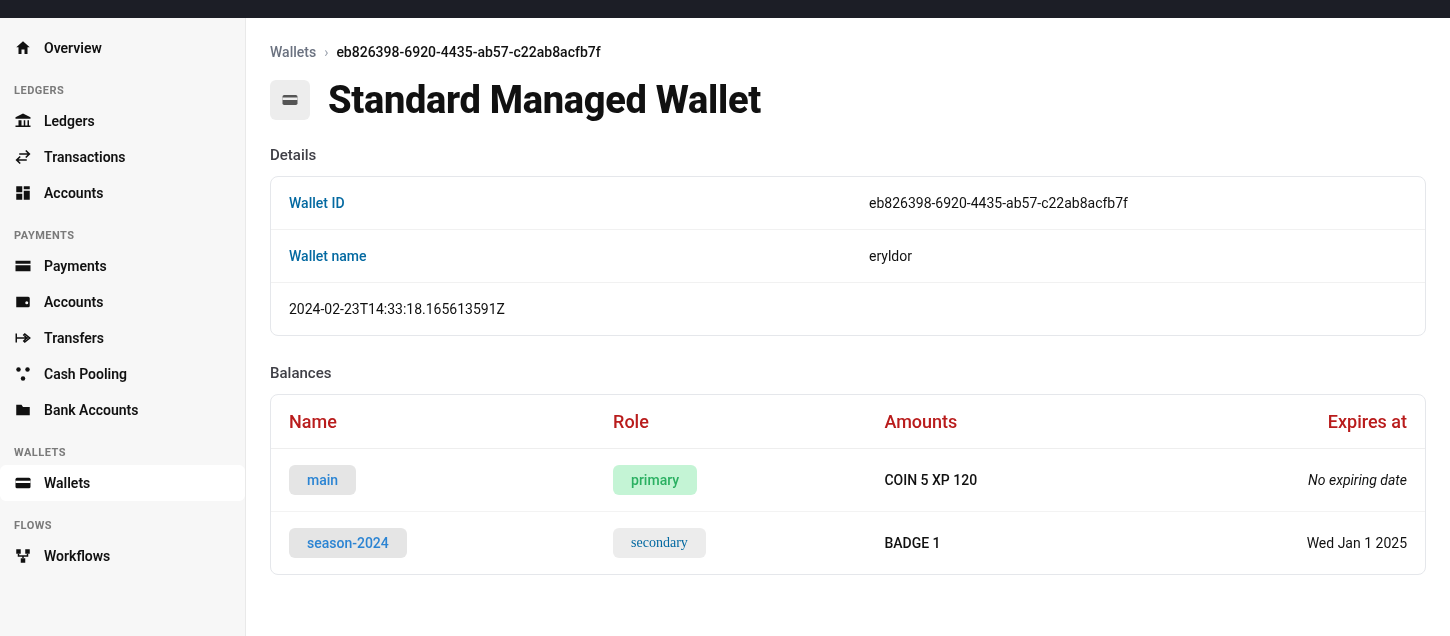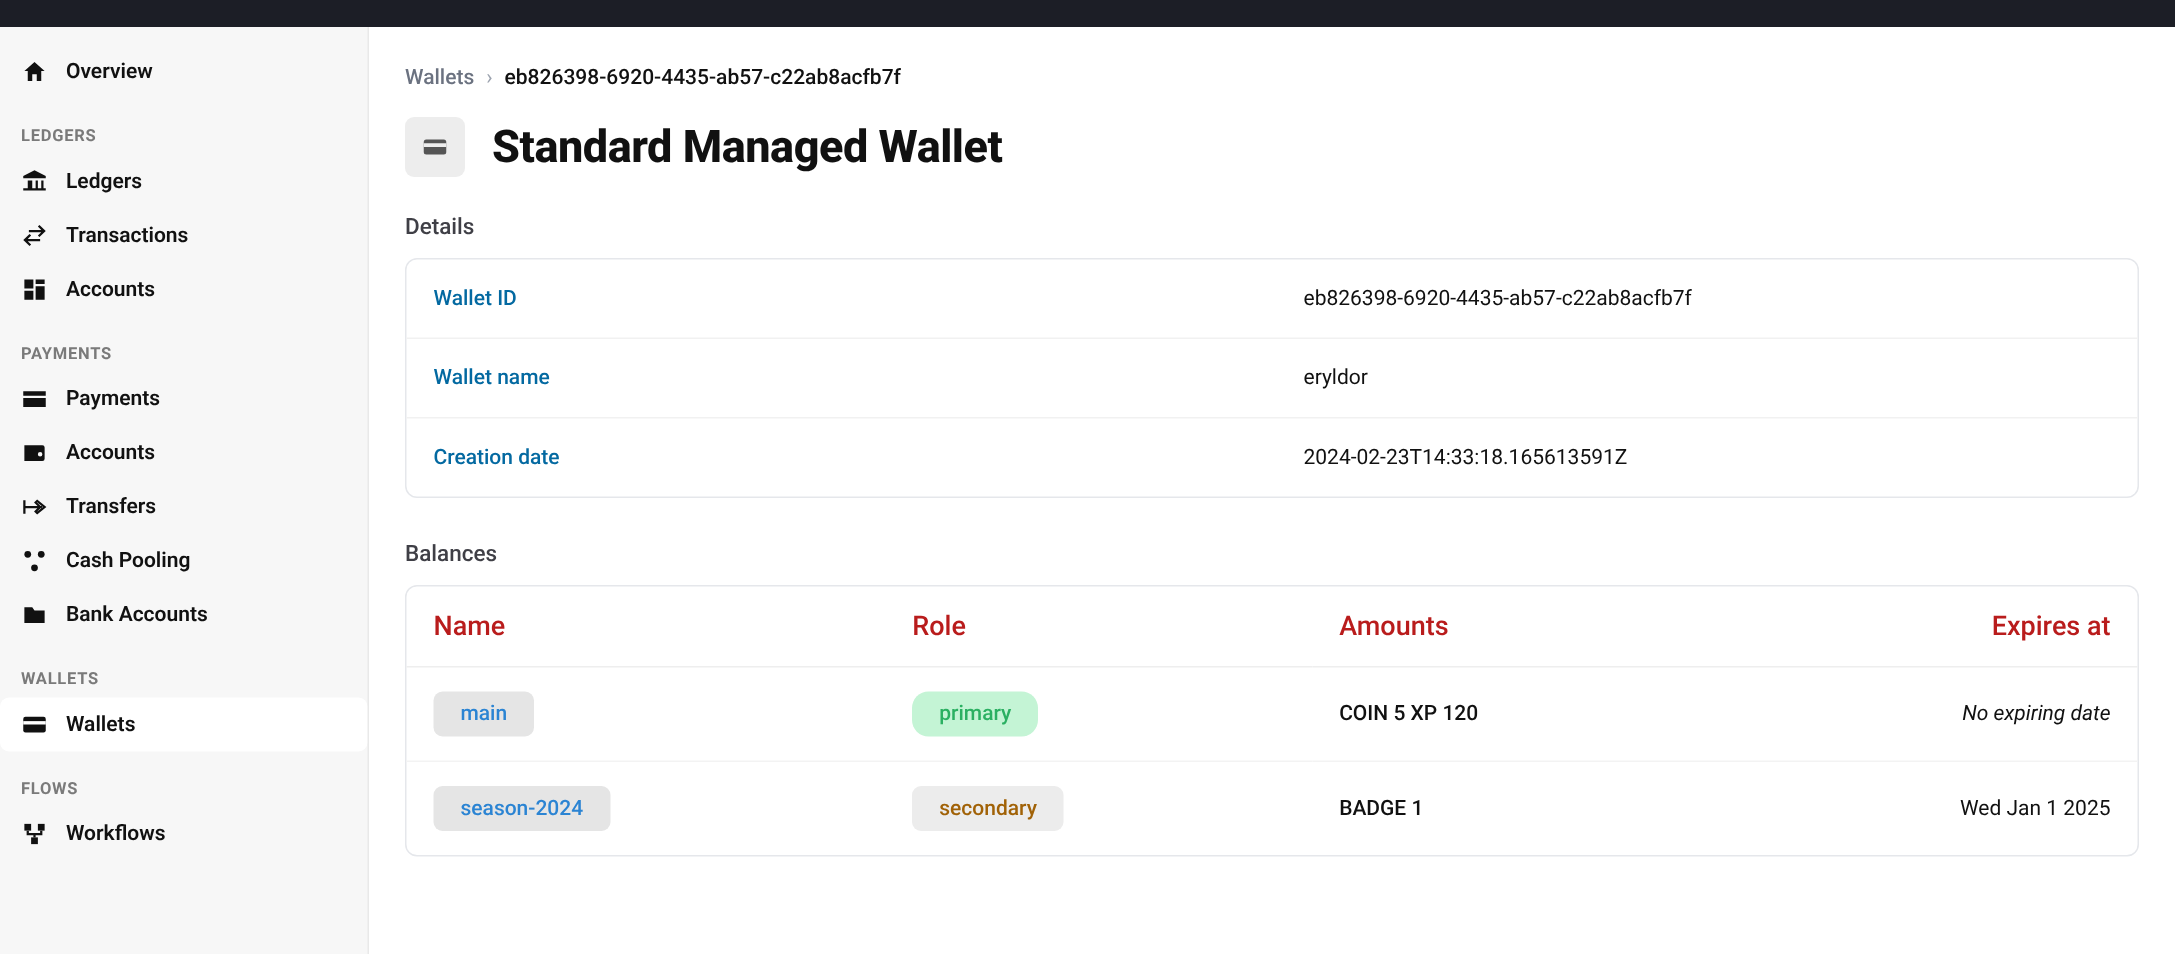--- a/index.html
+++ b/index.html
@@ -80,21 +80,21 @@
     .title-icon {
       width: 40px;
       height: 40px;
       border-radius: 6px;
       background: #ededed;
       display: flex;
       align-items: center;
       justify-content: center;
     }
     .title-icon svg { width: 20px; height: 20px; fill: #555; }
-    h1.page-title { font-size: 30px; font-weight: 800; color: #111; letter-spacing: -0.3px; }
+    h1.page-title { font-size: 38px; font-weight: 800; color: #111; letter-spacing: -0.3px; }
     h2.section-title {
       font-size: 15px;
       font-weight: 500;
       color: #3f3f46;
       margin-bottom: 12px;
     }
     .section { margin-bottom: 28px; }
     .card {
       border: 1px solid #e5e7eb;
       border-radius: 8px;
@@ -129,22 +129,22 @@
     .table tr:last-child td { border-bottom: none; }
     .table th.right, .table td.right { text-align: right; }
     .badge {
       display: inline-block;
       padding: 7px 18px;
       border-radius: 6px;
       font-size: 14px;
       font-weight: 500;
     }
     .badge-blue { background: #e5e5e5; color: #2b84d3; }
-    .badge-green { background: #c4f4d5; color: #2bb062; border-radius: 11px; }
-    .badge-gray { background: #ececec; color: #a16207; }
+    .badge-green { background: #c4f4d5; color: #2bb062; }
+    .badge-gray { background: #ececec; color: #0369a1; font-family: Liberation Serif, serif; }
     .italic-muted { font-style: italic; color: #4b4b4b; }
     .amounts { font-weight: 500; }
   </style>
 </head>
 <body>
 
 <div class="topbar"></div>
 
 <div class="layout">
 
@@ -275,21 +275,20 @@
       <div class="card">
         <div class="kv-row">
           <div class="kv-key">Wallet ID</div>
           <div class="kv-val">eb826398-6920-4435-ab57-c22ab8acfb7f</div>
         </div>
         <div class="kv-row">
           <div class="kv-key">Wallet name</div>
           <div class="kv-val">eryldor</div>
         </div>
         <div class="kv-row">
-          <div class="kv-key">Creation date</div>
           <div class="kv-val">2024-02-23T14:33:18.165613591Z</div>
         </div>
       </div>
     </section>
 
     <section class="section">
       <h2 class="section-title">Balances</h2>
       <div class="card">
         <table class="table">
           <thead>

